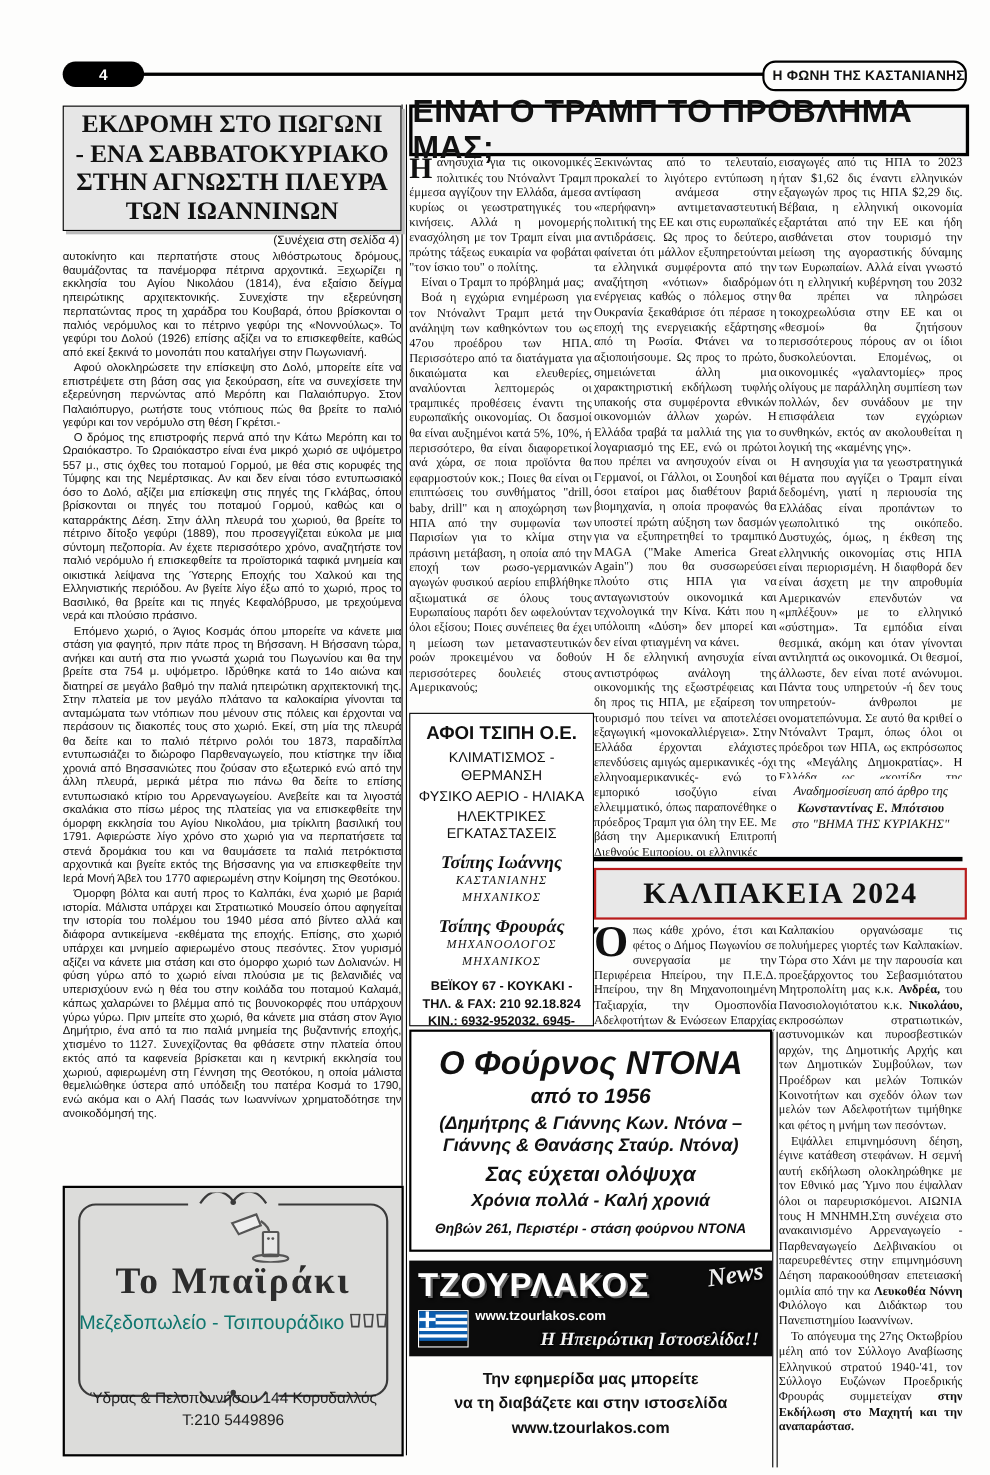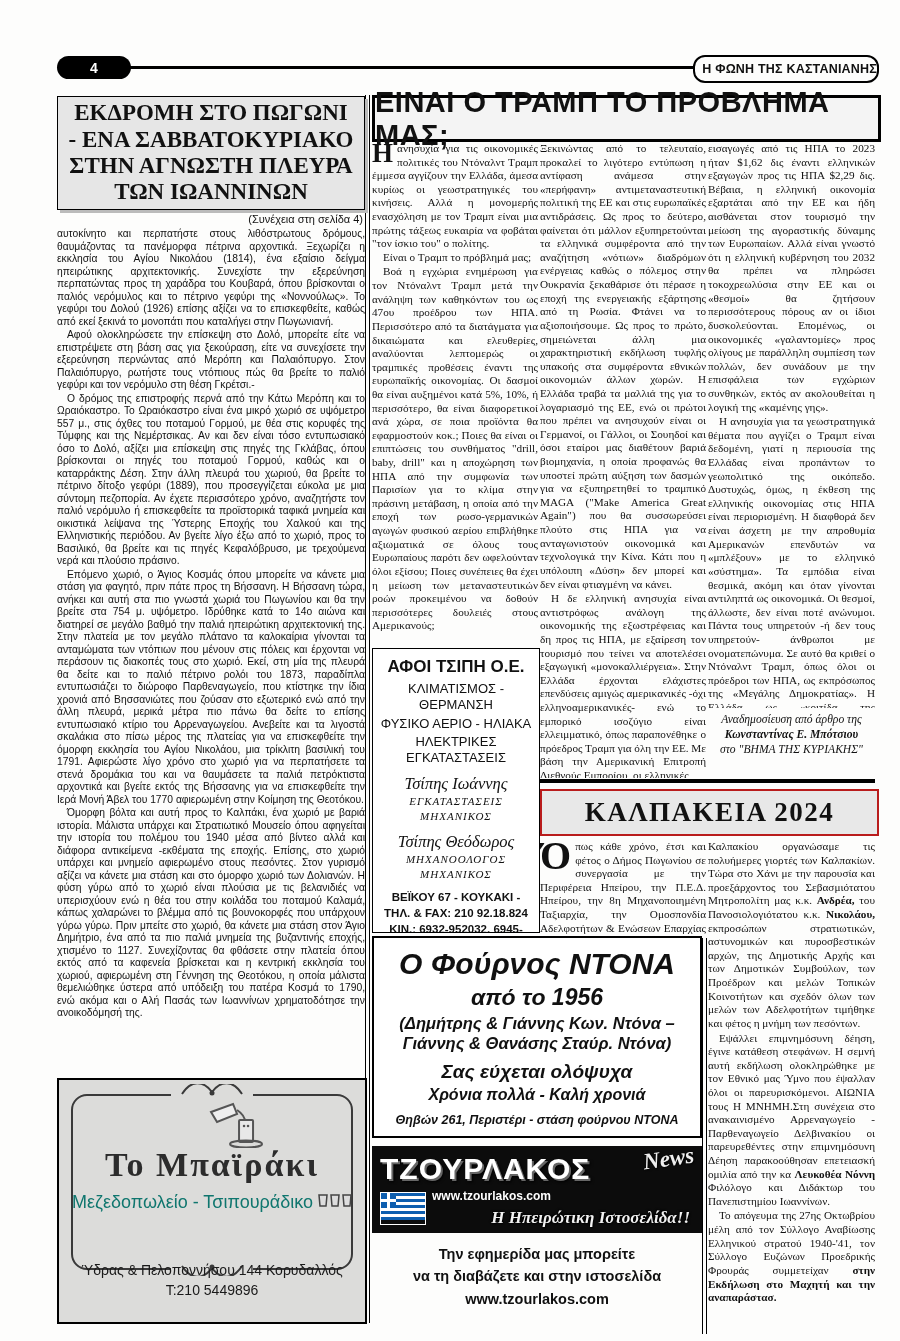--- a/index.html
+++ b/index.html
@@ -56,38 +56,38 @@
   .tcol3{left:708px;top:142px;width:167px;height:566px;}
   .t-drop{font-size:27px;line-height:0.82;}
   .attrib{left:708px;top:712px;width:167px;text-align:center;font-style:italic;font-size:11.6px;line-height:1.3;}
   .attrib .a2{font-weight:bold;}
 
   
   .tsipi{left:372px;top:648px;width:168px;height:285px;border:1.5px solid #000;background:#fff;
         text-align:center;padding-top:8px;box-sizing:border-box;overflow:hidden;}
   .tsipi-name{font:bold 17px "Liberation Sans",sans-serif;margin-bottom:4px;}
   .tsipi-svc{font:13px "Liberation Sans",sans-serif;line-height:1.25;margin-bottom:2px;}
-  .tsipi-person{font-weight:normal;font-style:italic;font-size:16.5px;margin-top:8px;}
+  .tsipi-person{font-weight:bold;font-style:italic;font-size:16.5px;margin-top:8px;}
   .tsipi-role{font-style:italic;font-size:11px;letter-spacing:1px;line-height:1.35;}
   .tsipi-foot{font:bold 11.5px "Liberation Sans",sans-serif;line-height:1.4;margin-top:7px;}
 
   
   .kalp-title{left:540px;top:789px;width:335px;height:43px;border:2px solid #b91c1c;background:#e8e8e8;
         display:flex;align-items:center;justify-content:center;font-weight:bold;font-size:27px;letter-spacing:1.5px;}
   .kcol{font-size:11.2px;line-height:1.215;overflow:hidden;}
   .kcol1{left:540px;top:840px;width:166px;height:98px;}
   .kcol2{left:708px;top:840px;width:167px;height:494px;}
   .k-drop{font-size:40px;line-height:0.8;}
 
   
   .ntona{left:372px;top:936px;width:330px;height:202px;border:2.5px solid #000;background:#fff;
         display:flex;flex-direction:column;align-items:center;justify-content:center;gap:3px;
         font-family:"Liberation Sans",sans-serif;font-style:italic;font-weight:bold;text-align:center;box-sizing:border-box;}
   .nt1{font-size:30px;}
-  .nt2{font-size:23px;}
+  .nt2{font-size:19px;}
   .nt34{font-size:16.5px;line-height:1.2;}
   .nt5{font-size:19px;margin-top:4px;}
   .nt6{font-size:16px;}
   .nt7{font-size:12.5px;margin-top:6px;}
 
   
   .tzour{left:372px;top:1146px;width:330px;height:87px;background:#0c0c0c;overflow:hidden;}
   .tz-name{position:absolute;left:8px;top:6px;color:#fff;font:bold 30px "Liberation Sans",sans-serif;
         letter-spacing:1px;text-shadow:2px 2px 0 #666,3px 3px 3px #000;}
   .tz-news{position:absolute;right:8px;top:0px;color:#eee;font:italic bold 23px "Liberation Serif",serif;
@@ -202,24 +202,24 @@
     <div class="a3">στο "ΒΗΜΑ ΤΗΣ ΚΥΡΙΑΚΗΣ"</div>
   </div>
 
   <div class="abs tsipi">
     <div class="tsipi-name">ΑΦΟΙ ΤΣΙΠΗ Ο.Ε.</div>
     <div class="tsipi-svc">ΚΛΙΜΑΤΙΣΜΟΣ - ΘΕΡΜΑΝΣΗ</div>
     <div class="tsipi-svc">ΦΥΣΙΚΟ ΑΕΡΙΟ - ΗΛΙΑΚΑ</div>
     <div class="tsipi-svc">ΗΛΕΚΤΡΙΚΕΣ ΕΓΚΑΤΑΣΤΑΣΕΙΣ</div>
     <div class="tsipi-person">Τσίπης Ιωάννης</div>
     <div class="tsipi-role">
-      <div>ΕΓΚΑΤΑΣΤΑΣΕΙΣ</div>
+      <div>ΚΑΣΤΑΝΙΑΝΗΣ</div>
       <div>ΜΗΧΑΝΙΚΟΣ</div>
     </div>
-    <div class="tsipi-person">Τσίπης Θεόδωρος</div>
+    <div class="tsipi-person">Τσίπης Φρουράς</div>
     <div class="tsipi-role">
       <div>ΜΗΧΑΝΟΟΛΟΓΟΣ</div>
       <div>ΜΗΧΑΝΙΚΟΣ</div>
     </div>
     <div class="tsipi-foot">
       <div>ΒΕΪΚΟΥ 67 - ΚΟΥΚΑΚΙ -</div>
       <div>ΤΗΛ. &amp; FAX: 210 92.18.824</div>
       <div>ΚΙΝ.: 6932-952032, 6945-420012</div>
     </div>
   </div>

